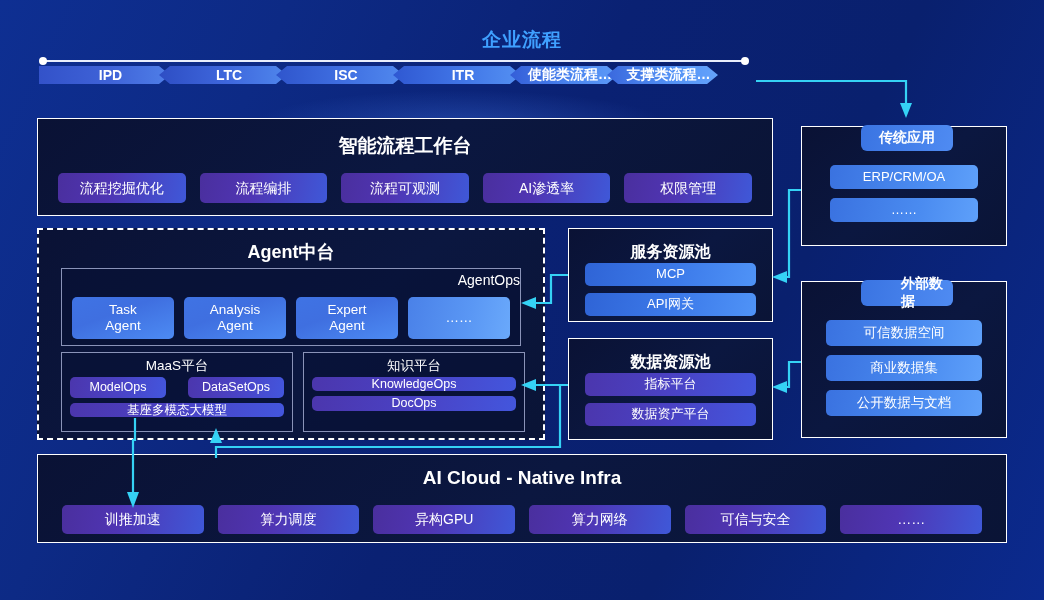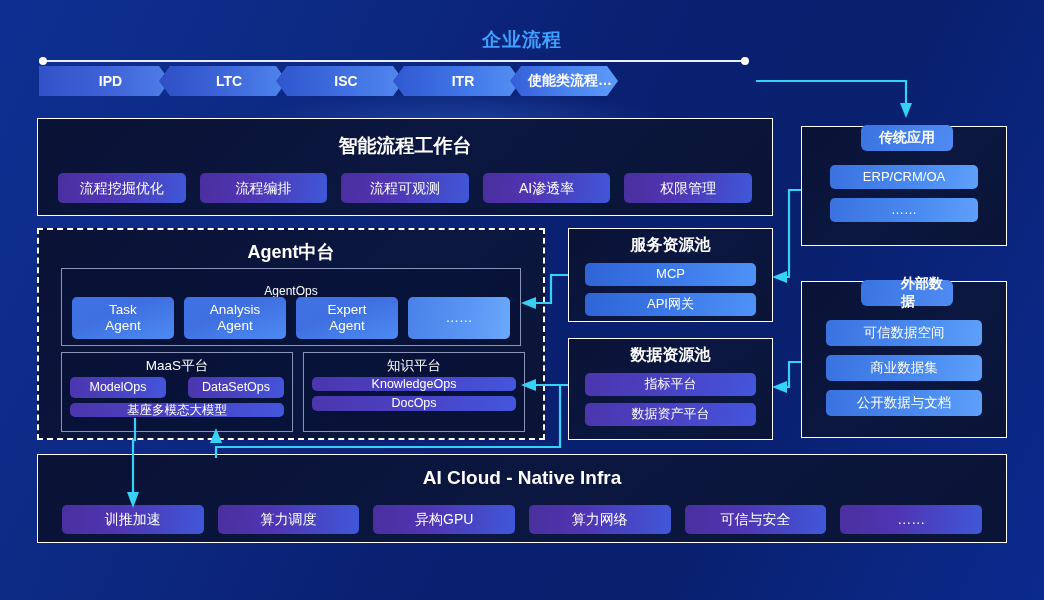--- a/index.html
+++ b/index.html
@@ -24,21 +24,21 @@
 
   
   .rail { left: 39px; top: 57px; width: 710px; height: 8px; }
   .rail .line { position:absolute; left:4px; right:4px; top:3px; height:2px; background:#e9eefc; }
   .rail .dot { position:absolute; top:0; width:8px; height:8px; border-radius:50%; background:#ffffff; }
   .rail .dot.l { left:0; } .rail .dot.r { right:0; }
 
   
   .chevrons { left: 39px; top: 66px; height: 30px; display: flex; }
   .chev {
-    height: 30px;
+    height: 18px;
     display: flex; align-items: center; justify-content: center;
     color: #fff; font-size: 14px; font-weight: 600;
     margin-right: -11px;
     padding-left: 12px;
     position: relative;
   }
   .chev span { position: relative; z-index: 2; }
   .chev.c0 { background: linear-gradient(90deg,#3352c9 0%, #3f63d8 55%, #4f7fe8 100%);
              clip-path: polygon(0 0, calc(100% - 11px) 0, 100% 50%, calc(100% - 11px) 100%, 0 100%); }
   .chev.c1 { background: linear-gradient(90deg,#2e4ec4 0%, #3f68dd 55%, #4f86ec 100%);
@@ -80,34 +80,34 @@
 
   
   #agent-hub {
     left: 37px; top: 228px; width: 508px; height: 212px;
     background: linear-gradient(140deg,#0a1235 0%, #0b1740 55%, #0a1436 100%);
     border: 2px dashed #ffffff;
   }
   #agent-hub .panel-title { font-size: 18px; margin-top: 10px; }
   .inner-box { position:absolute; border:1px solid #8a93b8; background: rgba(8,16,52,.55); }
   #agentops { left:22px; top:38px; right:22px; height:78px; }
-  #agentops .sub { text-align:center; font-size:12px; margin-top:15px; color:#fff; }
+  #agentops .sub { text-align:right; font-size:14px; margin-top:3px; color:#fff; }
   #agentops .row { position:absolute; left:10px; right:10px; top:28px; display:flex; gap:10px; }
   #agentops .row .pill { flex:1; height:42px; font-size:13.5px; flex-direction:column; }
   #maas { left:22px; top:122px; width:232px; height:80px; }
   #know { left:264px; top:122px; width:222px; height:80px; }
   .inner-box .sub2 { text-align:center; font-size:13.5px; margin-top:4px; color:#fff; }
   .stack { position:absolute; left:8px; right:8px; top:24px; display:flex; flex-direction:column; gap:5px; }
   .stack .row2 { display:flex; gap:22px; }
   .stack .pill { height:21px; font-size:12.5px; flex:1; }
 
   
   #svc-pool { left: 568px; top: 228px; width: 205px; height: 94px; }
   #data-pool { left: 568px; top: 338px; width: 205px; height: 102px; }
-  .pool .panel-title { font-size: 16px; margin-top: 6px; }
+  .pool .panel-title { font-size: 16px; margin-top: 13px; }
   .pool .stack2 { position:absolute; left:16px; right:16px; top:34px; display:flex; flex-direction:column; gap:7px; }
   .pool .stack2 .pill { height:23px; font-size:13px; }
 
   
   .rbox { }
   .rbox-cap {
     position:absolute; border-radius:6px; display:flex; align-items:center; justify-content:center;
     font-size:14px; color:#fff; font-weight:600;
   }
   #trad-box { left: 801px; top: 126px; width: 206px; height: 120px; padding-left: 21px; }
@@ -155,20 +155,23 @@
         <span>LTC</span>
       </div>
     <div class="chev c2" style="width:128px">
         <span>ISC</span>
       </div>
     <div class="chev c3" style="width:128px">
         <span>ITR</span>
       </div>
     <div class="chev c4" style="width:108px">
         <span>使能类流程…</span>
+      </div>
+    <div class="chev c5" style="width:111px">
+        <span>支撑类流程…</span>
       </div>
   </div>
 
   <div class="abs panel" id="workbench">
     <div class="panel-title">智能流程工作台</div>
     <div id="wb-pills">
       <div class="pill violet">流程挖掘优化</div>
       <div class="pill violet">流程编排</div>
       <div class="pill violet">流程可观测</div>
       <div class="pill violet">AI渗透率</div>

